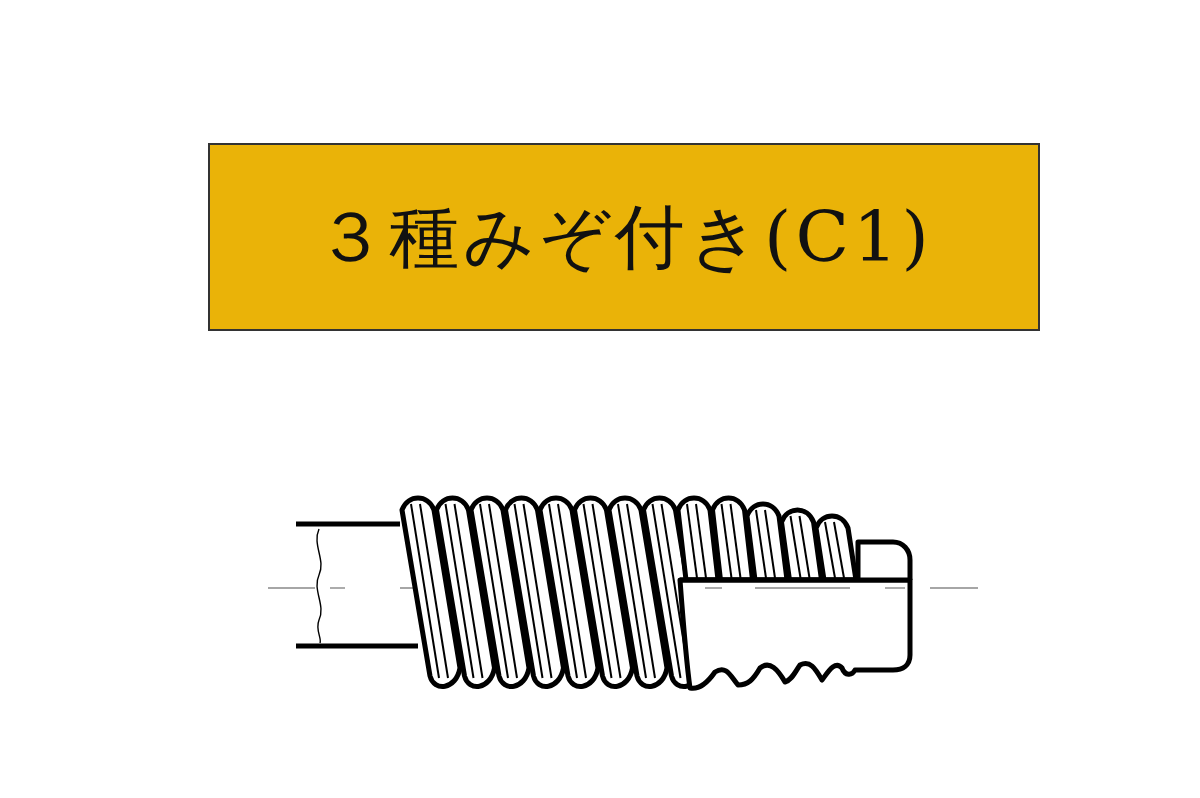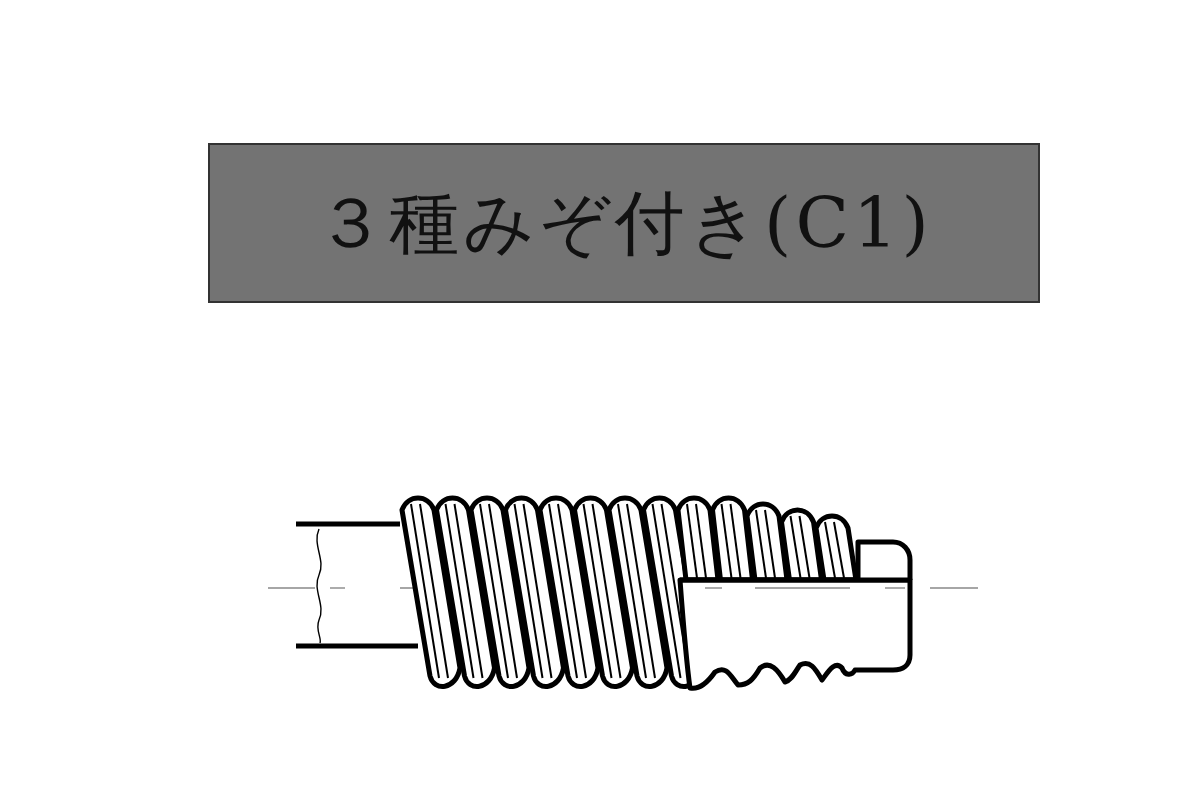--- a/index.html
+++ b/index.html
@@ -1,20 +1,20 @@
 <!DOCTYPE html>
 <html><head>
 <meta charset="utf-8">
 <style>
   html, body { margin: 0; padding: 0; background: #ffffff; }
   body { width: 1200px; height: 798px; position: relative; overflow: hidden;
          font-family: "DejaVu Serif", "Liberation Serif", serif; }
   .title-box {
-    position: absolute; left: 208px; top: 143px; width: 832px; height: 160px;
-    box-sizing: border-box; border: 2px solid #333333; background: #737373;
+    position: absolute; left: 208px; top: 143px; width: 832px; height: 188px;
+    box-sizing: border-box; border: 2px solid #333333; background: #eab308;
     display: flex; align-items: center; justify-content: center;
   }
   .title-text {
     font-family: "DejaVu Serif", "Liberation Serif", serif;
     font-size: 70px; color: #111111; letter-spacing: 4px; line-height: 1;
   }
   .drawing { position: absolute; left: 0; top: 0; }
 </style>
 </head>
 <body>

